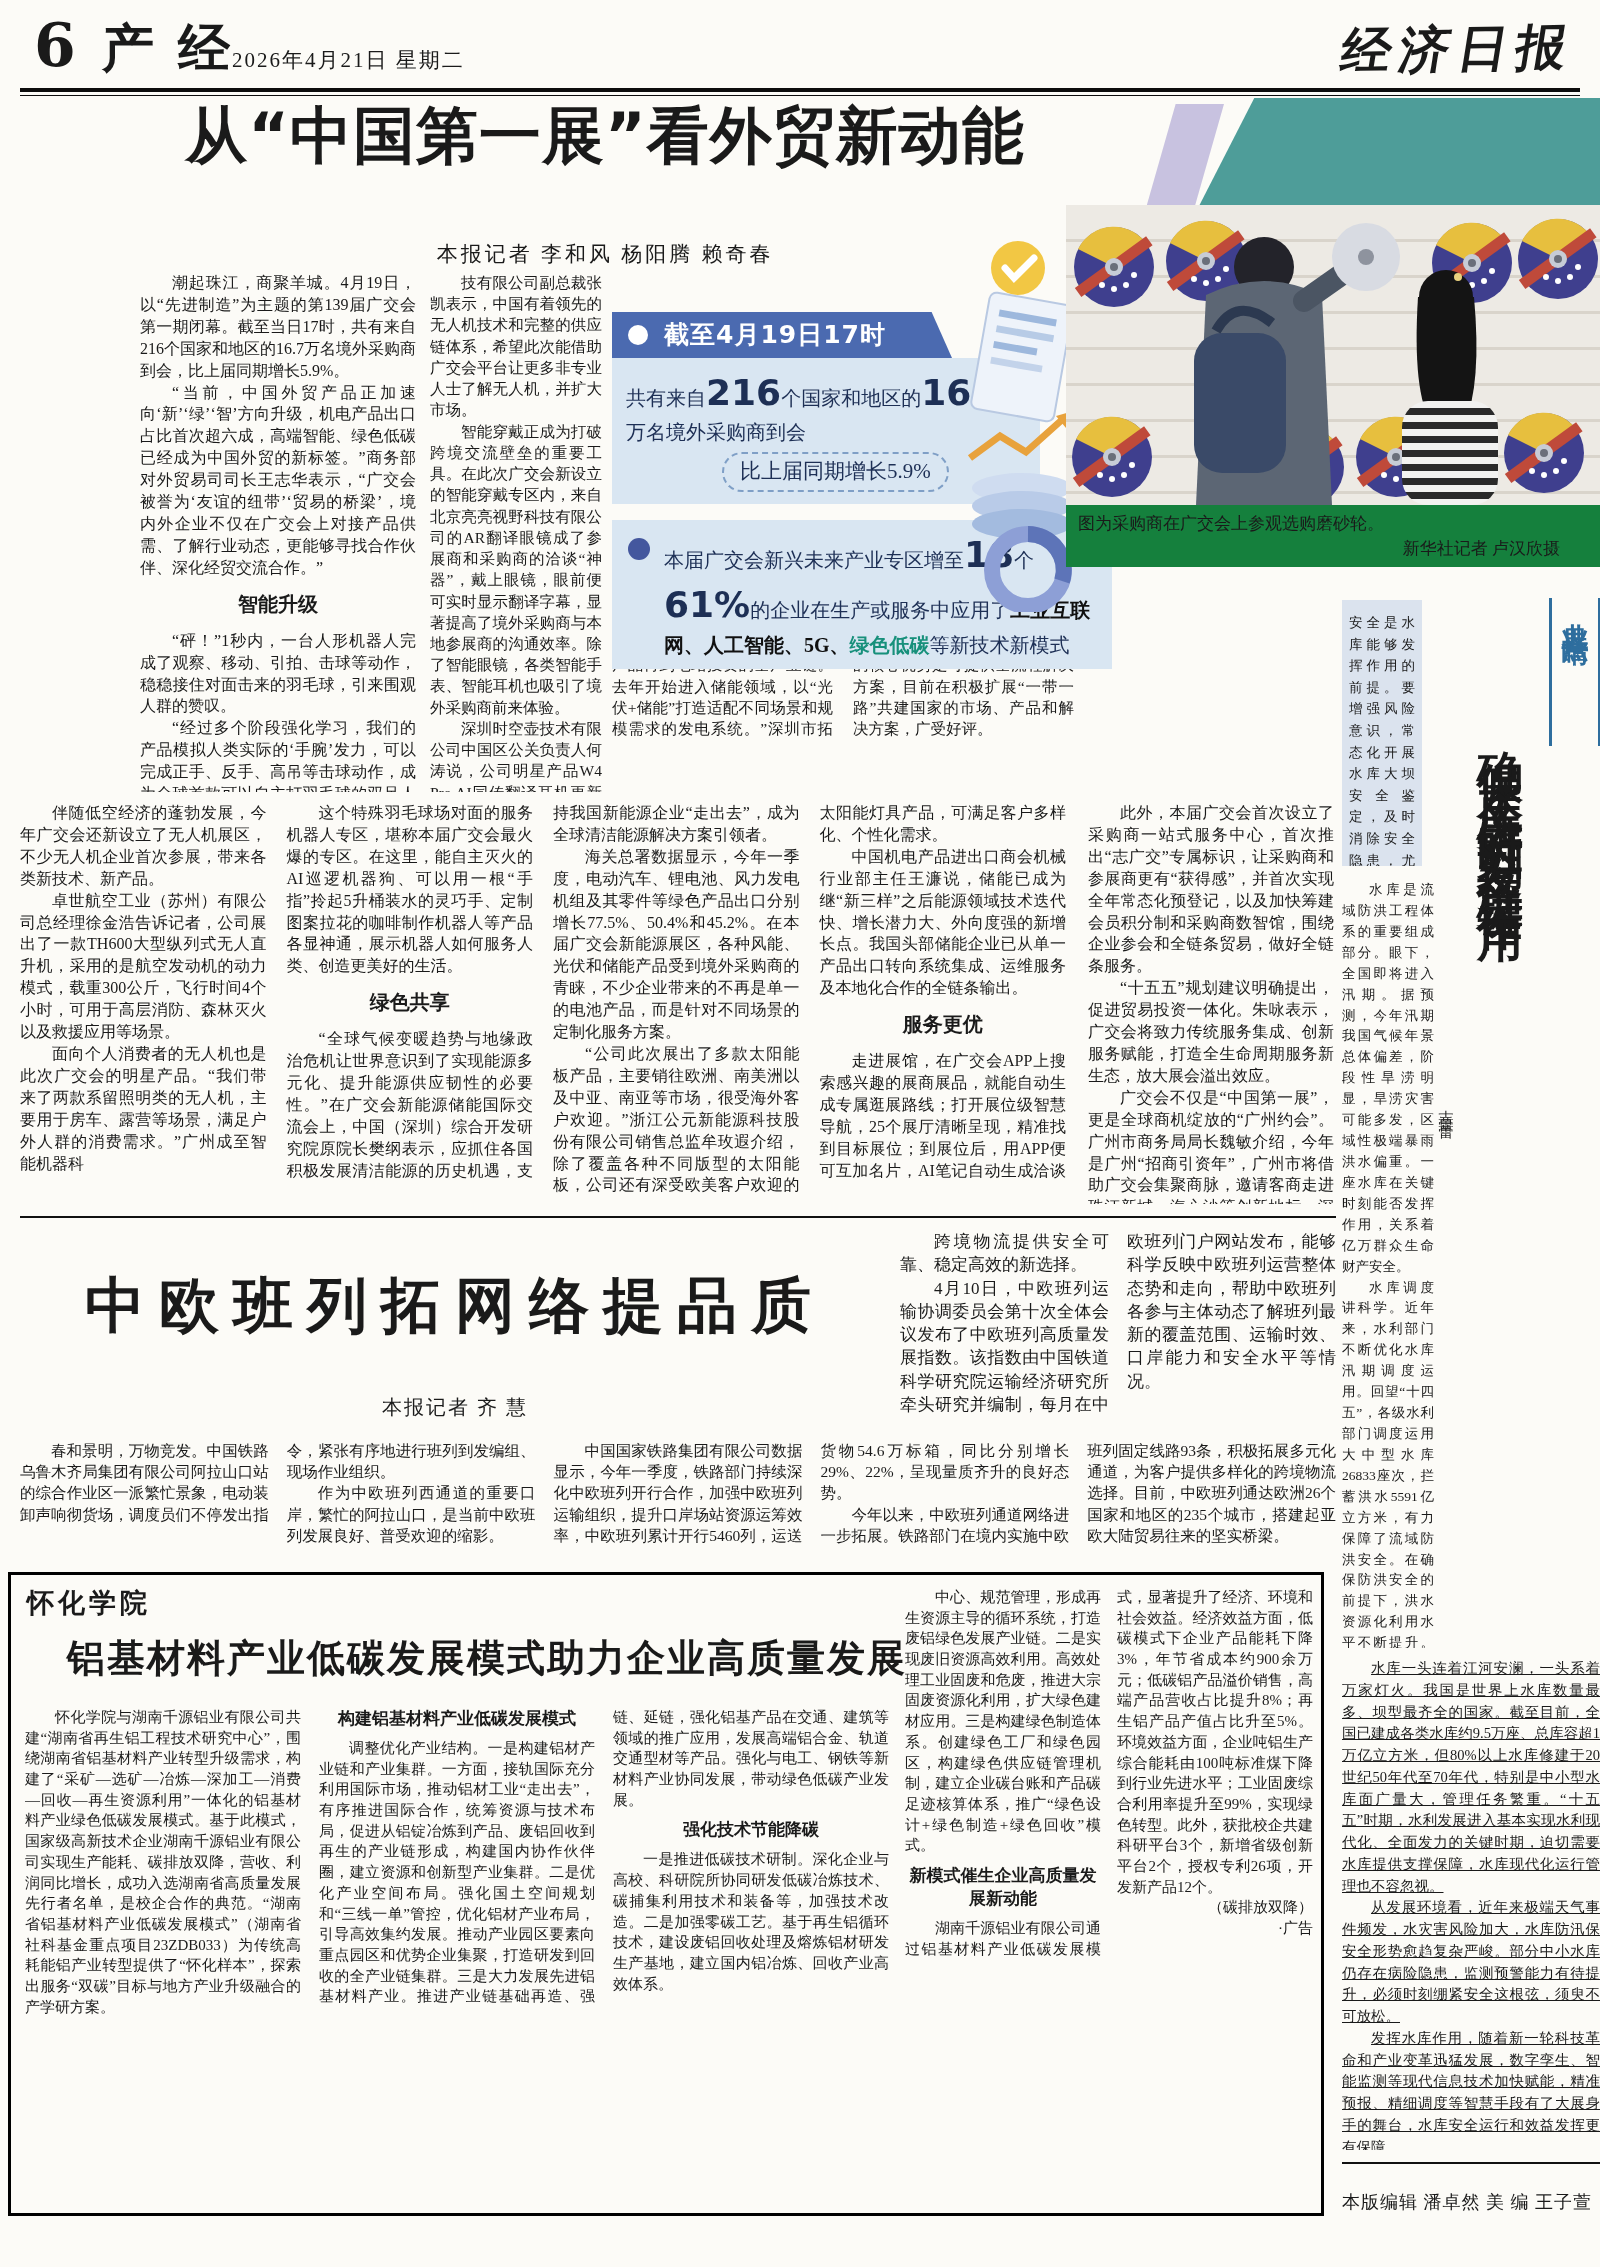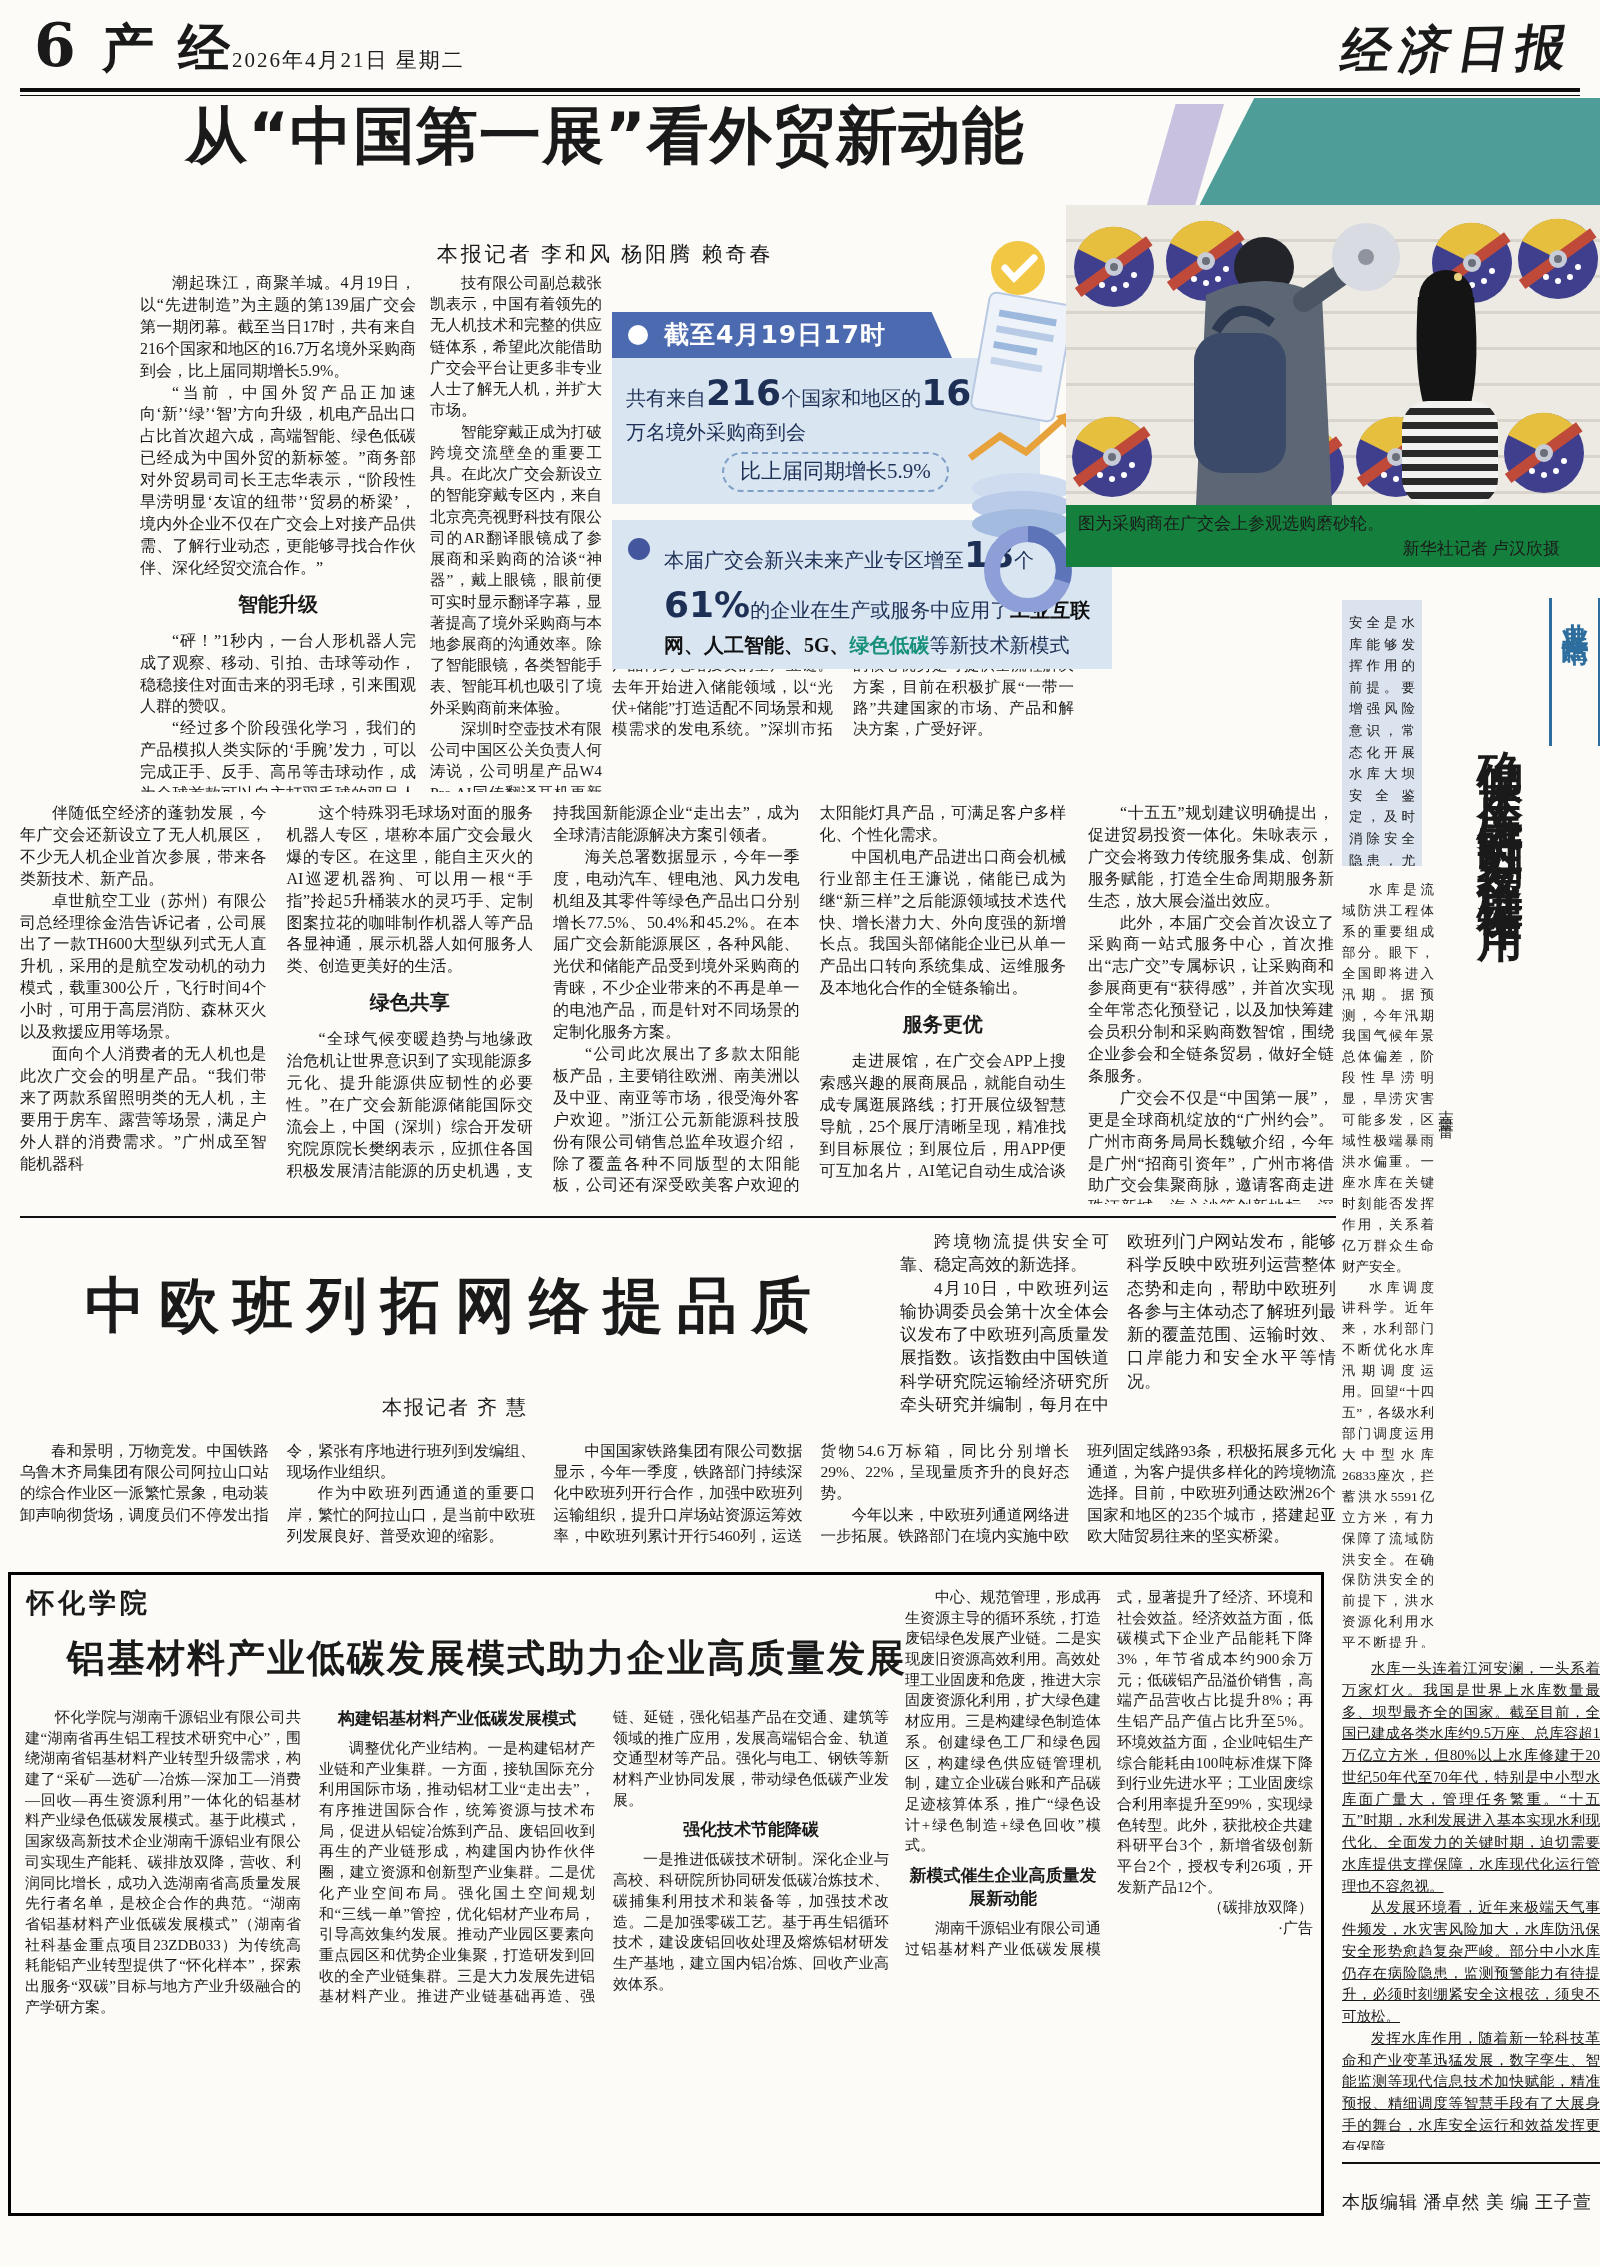--- a/index.html
+++ b/index.html
@@ -104,21 +104,21 @@
   <div class="header-rule"></div>
   <div class="header-rule2"></div>
 
   <div class="decor-lav"></div>
   <div class="decor-teal"></div>
 
   <div class="lead-headline">从“中国第一展”看外贸新动能</div>
   <div class="lead-byline">本报记者  李和风  杨阳腾  赖奇春</div>
   <div class="bodycol" id="lead-col1">
       <p class="para">潮起珠江，商聚羊城。4月19日，以“先进制造”为主题的第139届广交会第一期闭幕。截至当日17时，共有来自216个国家和地区的16.7万名境外采购商到会，比上届同期增长5.9%。</p>
-      <p class="para">“当前，中国外贸产品正加速向‘新’‘绿’‘智’方向升级，机电产品出口占比首次超六成，高端智能、绿色低碳已经成为中国外贸的新标签。”商务部对外贸易司司长王志华表示，“阶段性旱涝明显‘友谊的纽带’‘贸易的桥梁’，境内外企业不仅在广交会上对接产品供需、了解行业动态，更能够寻找合作伙伴、深化经贸交流合作。”</p>
+      <p class="para">“当前，中国外贸产品正加速向‘新’‘绿’‘智’方向升级，机电产品出口占比首次超六成，高端智能、绿色低碳已经成为中国外贸的新标签。”商务部对外贸易司司长王志华表示，“广交会被誉为‘友谊的纽带’‘贸易的桥梁’，境内外企业不仅在广交会上对接产品供需、了解行业动态，更能够寻找合作伙伴、深化经贸交流合作。”</p>
       <h3 class="subhead">智能升级</h3>
       <p class="para">“砰！”1秒内，一台人形机器人完成了观察、移动、引拍、击球等动作，稳稳接住对面击来的羽毛球，引来围观人群的赞叹。</p>
       <p class="para">“经过多个阶段强化学习，我们的产品模拟人类实际的‘手腕’发力，可以完成正手、反手、高吊等击球动作，成为全球首款可以自主打羽毛球的双足人形机器人。”广州动进人工智能科技有限公司副总经理张鑫淼说，本届广交会开幕首日，公司带来的这款人形机器人“球搭子”就已迎来英、美等20多个国家的采购商洽谈询价。</p>
     </div>
   <div class="bodycol" id="lead-col2">
       <p class="para">技有限公司副总裁张凯表示，中国有着领先的无人机技术和完整的供应链体系，希望此次能借助广交会平台让更多非专业人士了解无人机，并扩大市场。</p>
       <p class="para">智能穿戴正成为打破跨境交流壁垒的重要工具。在此次广交会新设立的智能穿戴专区内，来自北京亮亮视野科技有限公司的AR翻译眼镜成了参展商和采购商的洽谈“神器”，戴上眼镜，眼前便可实时显示翻译字幕，显著提高了境外采购商与本地参展商的沟通效率。除了智能眼镜，各类智能手表、智能耳机也吸引了境外采购商前来体验。</p>
       <p class="para">深圳时空壶技术有限公司中国区公关负责人何涛说，公司明星产品W4 Pro AI同传翻译耳机更新了蒙古语、塞尔维亚语等新的语种，目前已支持52种语言和106种口音，以AI技术加持，为人们带来全新的体验。</p>
     </div>
   <div class="mcol" id="lead-bandA">
@@ -131,22 +131,22 @@
       <p class="para">这个特殊羽毛球场对面的服务机器人专区，堪称本届广交会最火爆的专区。在这里，能自主灭火的AI巡逻机器狗、可以用一根“手指”拎起5升桶装水的灵巧手、定制图案拉花的咖啡制作机器人等产品各显神通，展示机器人如何服务人类、创造更美好的生活。</p>
       <h3 class="subhead">绿色共享</h3>
       <p class="para">“全球气候变暖趋势与地缘政治危机让世界意识到了实现能源多元化、提升能源供应韧性的必要性。”在广交会新能源储能国际交流会上，中国（深圳）综合开发研究院原院长樊纲表示，应抓住各国积极发展清洁能源的历史机遇，支持我国新能源企业“走出去”，成为全球清洁能源解决方案引领者。</p>
       <p class="para">海关总署数据显示，今年一季度，电动汽车、锂电池、风力发电机组及其零件等绿色产品出口分别增长77.5%、50.4%和45.2%。在本届广交会新能源展区，各种风能、光伏和储能产品受到境外采购商的青睐，不少企业带来的不再是单一的电池产品，而是针对不同场景的定制化服务方案。</p>
       <p class="para">“公司此次展出了多款太阳能板产品，主要销往欧洲、南美洲以及中亚、南亚等市场，很受海外客户欢迎。”浙江公元新能源科技股份有限公司销售总监牟玫遐介绍，除了覆盖各种不同版型的太阳能板，公司还有深受欧美客户欢迎的太阳能灯具产品，可满足客户多样化、个性化需求。</p>
       <p class="para">中国机电产品进出口商会机械行业部主任王濂说，储能已成为继“新三样”之后能源领域技术迭代快、增长潜力大、外向度强的新增长点。我国头部储能企业已从单一产品出口转向系统集成、运维服务及本地化合作的全链条输出。</p>
       <h3 class="subhead">服务更优</h3>
       <p class="para">走进展馆，在广交会APP上搜索感兴趣的展商展品，就能自动生成专属逛展路线；打开展位级智慧导航，25个展厅清晰呈现，精准找到目标展位；到展位后，用APP便可互加名片，AI笔记自动生成洽谈记录，一键下载产品图片，生成跟进清单……</p>
     </div>
   <div class="bodycol" id="lead-col6">
+      <p class="para">此外，本届广交会首次设立了采购商一站式服务中心，首次推出“志广交”专属标识，让采购商和参展商更有“获得感”，并首次实现全年常态化预登记，以及加快筹建会员积分制和采购商数智馆，围绕企业参会和全链条贸易，做好全链条服务。</p>
       <p class="para">“十五五”规划建议明确提出，促进贸易投资一体化。朱咏表示，广交会将致力传统服务集成、创新服务赋能，打造全生命周期服务新生态，放大展会溢出效应。</p>
-      <p class="para">此外，本届广交会首次设立了采购商一站式服务中心，首次推出“志广交”专属标识，让采购商和参展商更有“获得感”，并首次实现全年常态化预登记，以及加快筹建会员积分制和采购商数智馆，围绕企业参会和全链条贸易，做好全链条服务。</p>
       <p class="para">广交会不仅是“中国第一展”，更是全球商机绽放的“广州约会”。广州市商务局局长魏敏介绍，今年是广州“招商引资年”，广州市将借助广交会集聚商脉，邀请客商走进珠江新城、海心沙等创新地标，深入了解“广州智造”最新成果，增进洽谈合作。</p>
     </div>
   <div class="rule-h" id="rule-lead"></div>
 
   <div id="infographic">
     <div class="ribbon">截至4月19日17时</div>
     <div class="info-box" id="info-box1">
       <div><span>共有来自</span><span class="big">216</span><span>个国家和地区的</span><span class="big">16.7</span><span>万名境外采购商到会</span></div>
       <div class="pill">比上届同期增长5.9%</div>
     </div>

